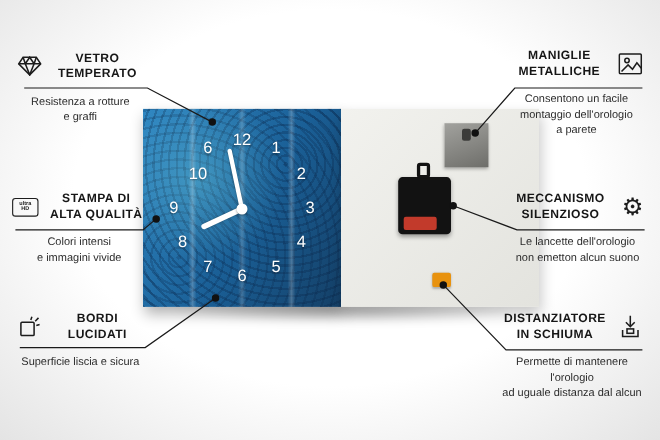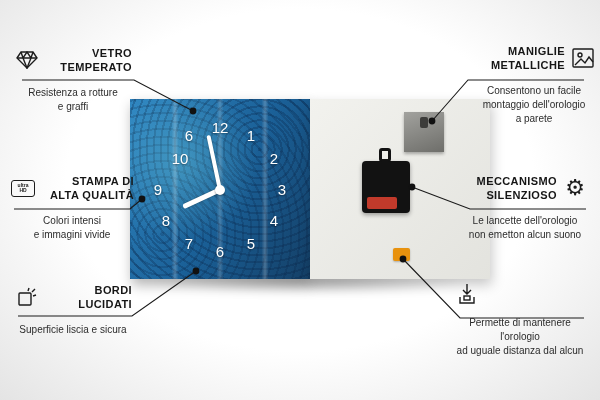--- a/index.html
+++ b/index.html
@@ -48,21 +48,21 @@
   .mechanism .battery { position:absolute; left:5px; bottom:4px; width:30px; height:12px;
            background:#c23a2b; border-radius:2px; }
   .foam-spacer { position:absolute; left:83px; top:149px; width:17px; height:13px;
            background:#e8920e; border-radius:2px; box-shadow:0 1px 2px rgba(0,0,0,.25); }
 
   
   .lines-overlay { position:absolute; inset:0; z-index:5; pointer-events:none; }
   .callout { position:absolute; z-index:6; }
   .callout .head { display:flex; align-items:center; gap:5px; }
   .callout .title { flex:1; font-weight:bold; font-size:11px; letter-spacing:.4px;
-           color:#161616; text-align:right; white-space:pre-line; line-height:1.3; }
+           color:#161616; text-align:center; white-space:pre-line; line-height:1.3; }
   .callout .subtitle { font-size:10px; color:#2c2c2c; text-align:center;
            white-space:pre-line; line-height:1.4; margin-top:11px; }
   .ico { flex:0 0 auto; width:26px; display:flex; align-items:center; justify-content:center; color:#1c1c1c; }
   .gear-glyph { font-size:22px; line-height:1; }
   .uhd-badge { width:24px; height:17px; border:1.5px solid #1c1c1c; border-radius:3px;
            font-size:5px; font-weight:bold; display:flex; align-items:center; justify-content:center;
            text-align:center; white-space:pre-line; line-height:1.1; }
 </style>
 </head>
 <body>
@@ -155,21 +155,21 @@
         <span class="uhd-badge">ultra
 HD</span>
       </span>
       <span class="title">STAMPA DI
 ALTA QUALITÀ</span>
     </div>
     <div class="subtitle">Colori intensi
 e immagini vivide</div>
   </div>
 
-  <div class="callout" style="left:472px; top:44px; width:124px">
+  <div class="callout" style="left:462px; top:44px; width:124px">
     <div class="head">
       <span class="title">MANIGLIE
 METALLICHE</span>
       <span class="ico">
         <svg width="22" height="20" viewBox="0 0 22 20" fill="none" stroke="#1c1c1c" stroke-width="1.4">
           <rect x="1" y="1" width="20" height="18" rx="1"></rect>
             <circle cx="8" cy="7" r="2"></circle>
             <path d="M3 17 L9 11 L13 15 L17 9 L21 14"></path>
         </svg>
       </span>
@@ -184,20 +184,22 @@
       <span class="title">MECCANISMO
 SILENZIOSO</span>
       <span class="ico gear-glyph">⚙</span>
     </div>
     <div class="subtitle">Le lancette dell'orologio
 non emetton alcun suono</div>
   </div>
 
   <div class="callout" style="left:454px; top:283px; width:132px">
     <div class="head">
+      <span class="title">DISTANZIATORE
+IN SCHIUMA</span>
       <span class="ico">
         <svg width="20" height="22" viewBox="0 0 20 22" fill="none" stroke="#1c1c1c" stroke-width="1.4">
           <path d="M10 1 L10 10 M6 7 L10 11 L14 7"></path>
             <path d="M3 14 L3 20 L17 20 L17 14"></path>
             <rect x="7" y="13" width="6" height="4"></rect>
         </svg>
       </span>
     </div>
     <div class="subtitle">Permette di mantenere l'orologio
 ad uguale distanza dal alcun</div>

